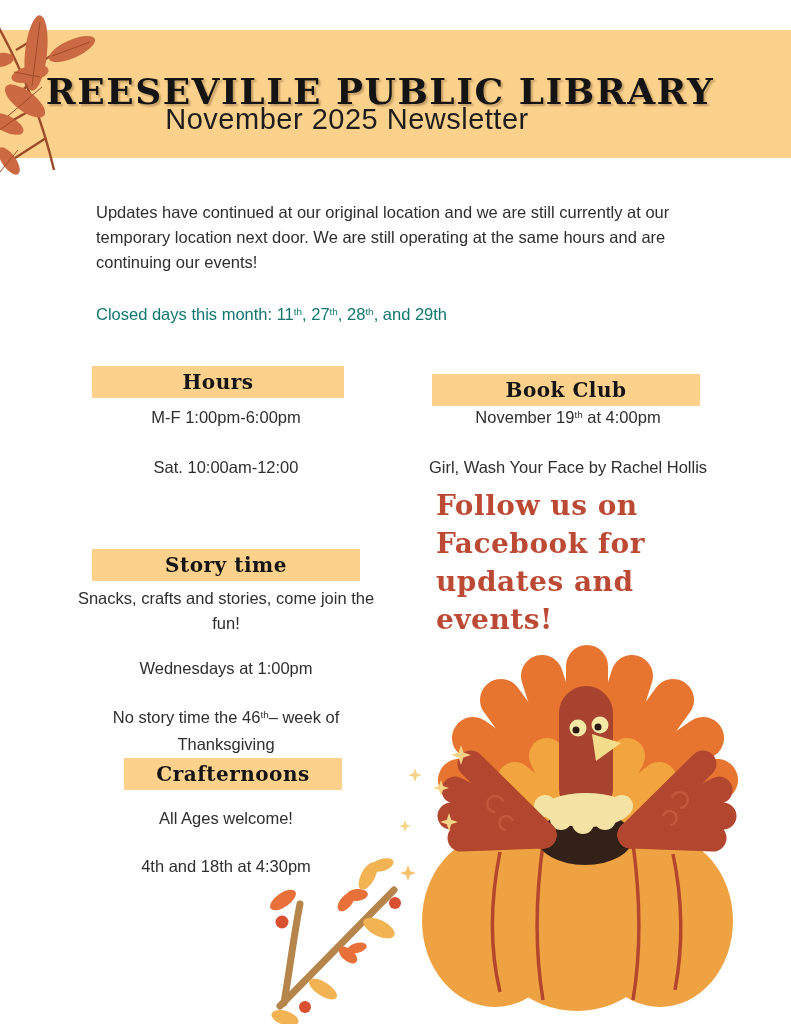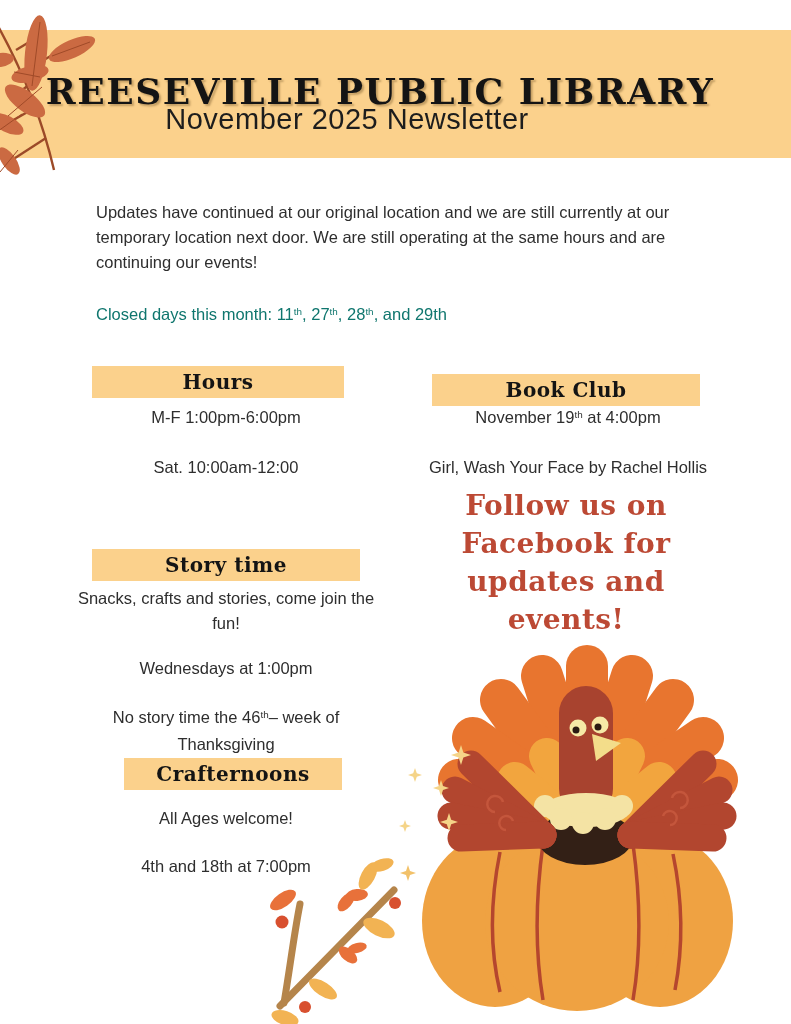--- a/index.html
+++ b/index.html
@@ -41,21 +41,21 @@
   .bar-crafternoons { left:92px;  top:758px; width:218px;margin-left:32px; }
 
   .cell { text-align:center; font-size:16.5px; line-height:25px; color:#2e2e2e; }
   .col-left  { left:76px;  width:300px; }
   .col-right { left:398px; width:340px; }
 
   sup { font-size:0.6em; vertical-align:baseline; position:relative; top:-0.5em; }
 
   
   .fb {
-    left:436px; top:487px; width:260px; text-align:center;
+    left:436px; top:487px; width:260px; text-align:left;
     font-family:"DejaVu Serif", serif; font-weight:700;
     font-size:28px; line-height:38px; color:#bc4934; letter-spacing:0.5px;
   }
 
   
   .sprig  { left:-4px; top:-2px; }
   .turkey { left:395px; top:640px; }
   .branch { left:248px; top:856px; }
 </style>
 </head>
@@ -108,21 +108,21 @@
 
   <div class="abs fb">Follow us on Facebook for updates and events!</div>
 
   <div class="abs bar bar-storytime">Story time</div>
   <div class="abs cell col-left" style="top:586px;">Snacks, crafts and stories, come join the fun!</div>
   <div class="abs cell col-left" style="top:656px;">Wednesdays at 1:00pm</div>
   <div class="abs cell col-left" style="top:705px;"><span>No story time the 46</span><sup>th</sup><span>– week of Thanksgiving</span></div>
 
   <div class="abs bar bar-crafternoons">Crafternoons</div>
   <div class="abs cell col-left" style="top:806px;">All Ages welcome!</div>
-  <div class="abs cell col-left" style="top:854px;">4th and 18th at 7:00pm</div>
+  <div class="abs cell col-left" style="top:854px;">4th and 18th at 4:30pm</div>
 
   <svg class="abs turkey" width="365" height="372" viewBox="0 0 365 372">
 
     <g stroke="#e8752f" stroke-width="42" stroke-linecap="round">
       <line x1="192" y1="178" x2="192" y2="26"></line>
       <line x1="192" y1="178" x2="147" y2="36"></line>
         <line x1="192" y1="178" x2="237" y2="36"></line>
       <line x1="192" y1="178" x2="106" y2="60"></line>
         <line x1="192" y1="178" x2="278" y2="60"></line>
       <line x1="192" y1="178" x2="78" y2="98"></line>

